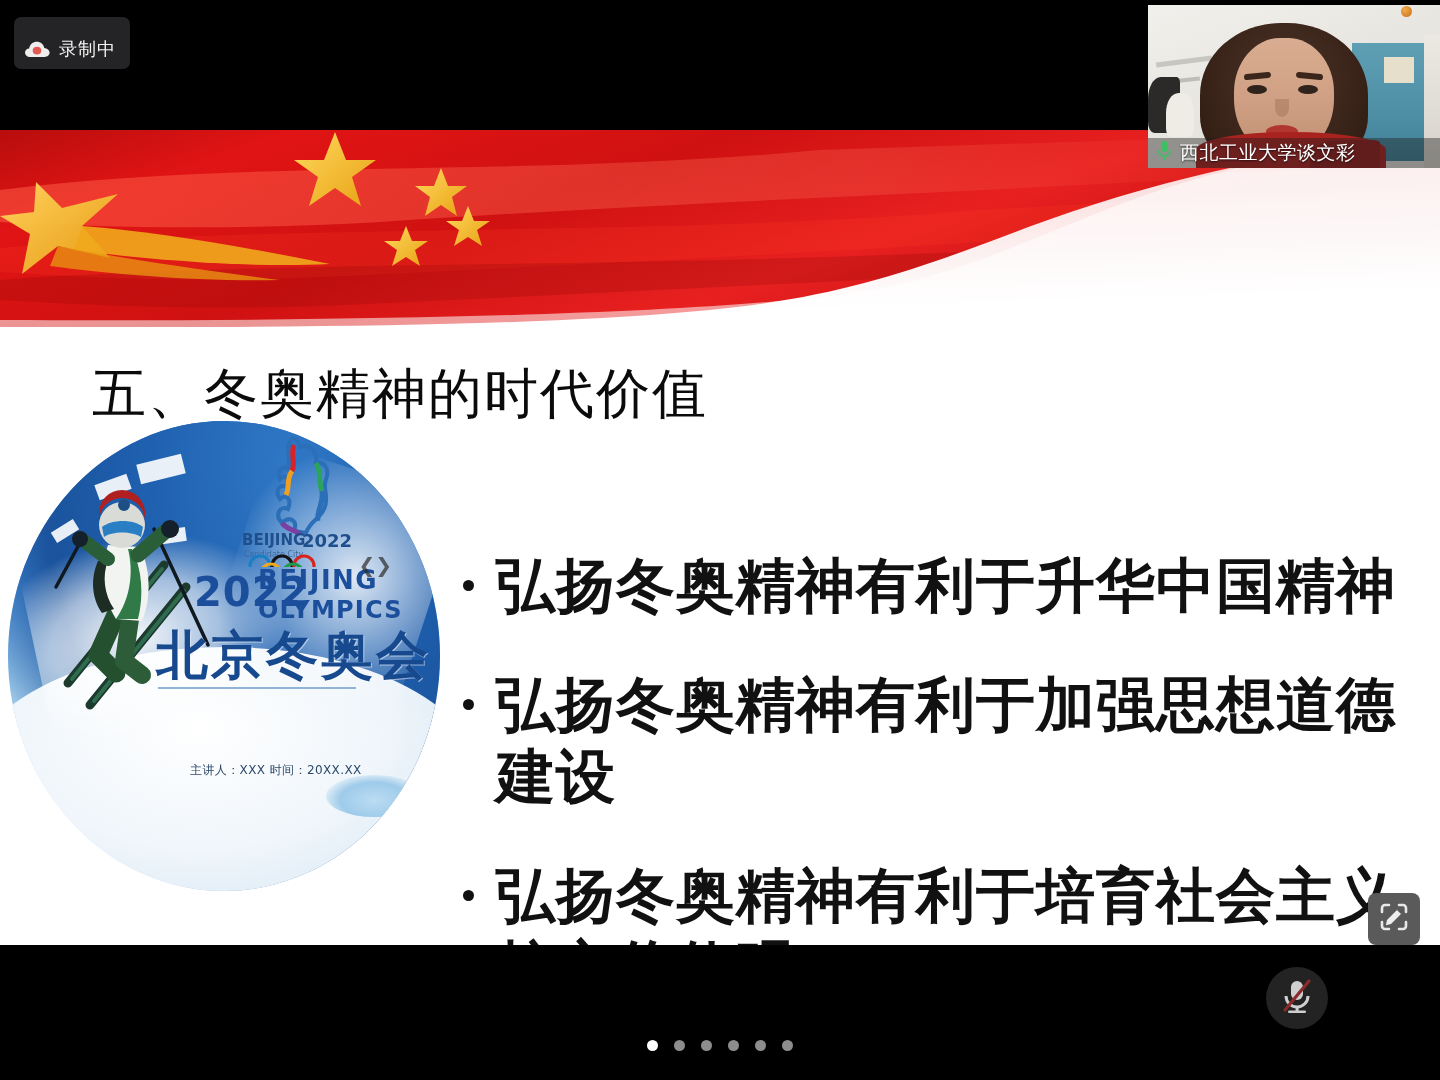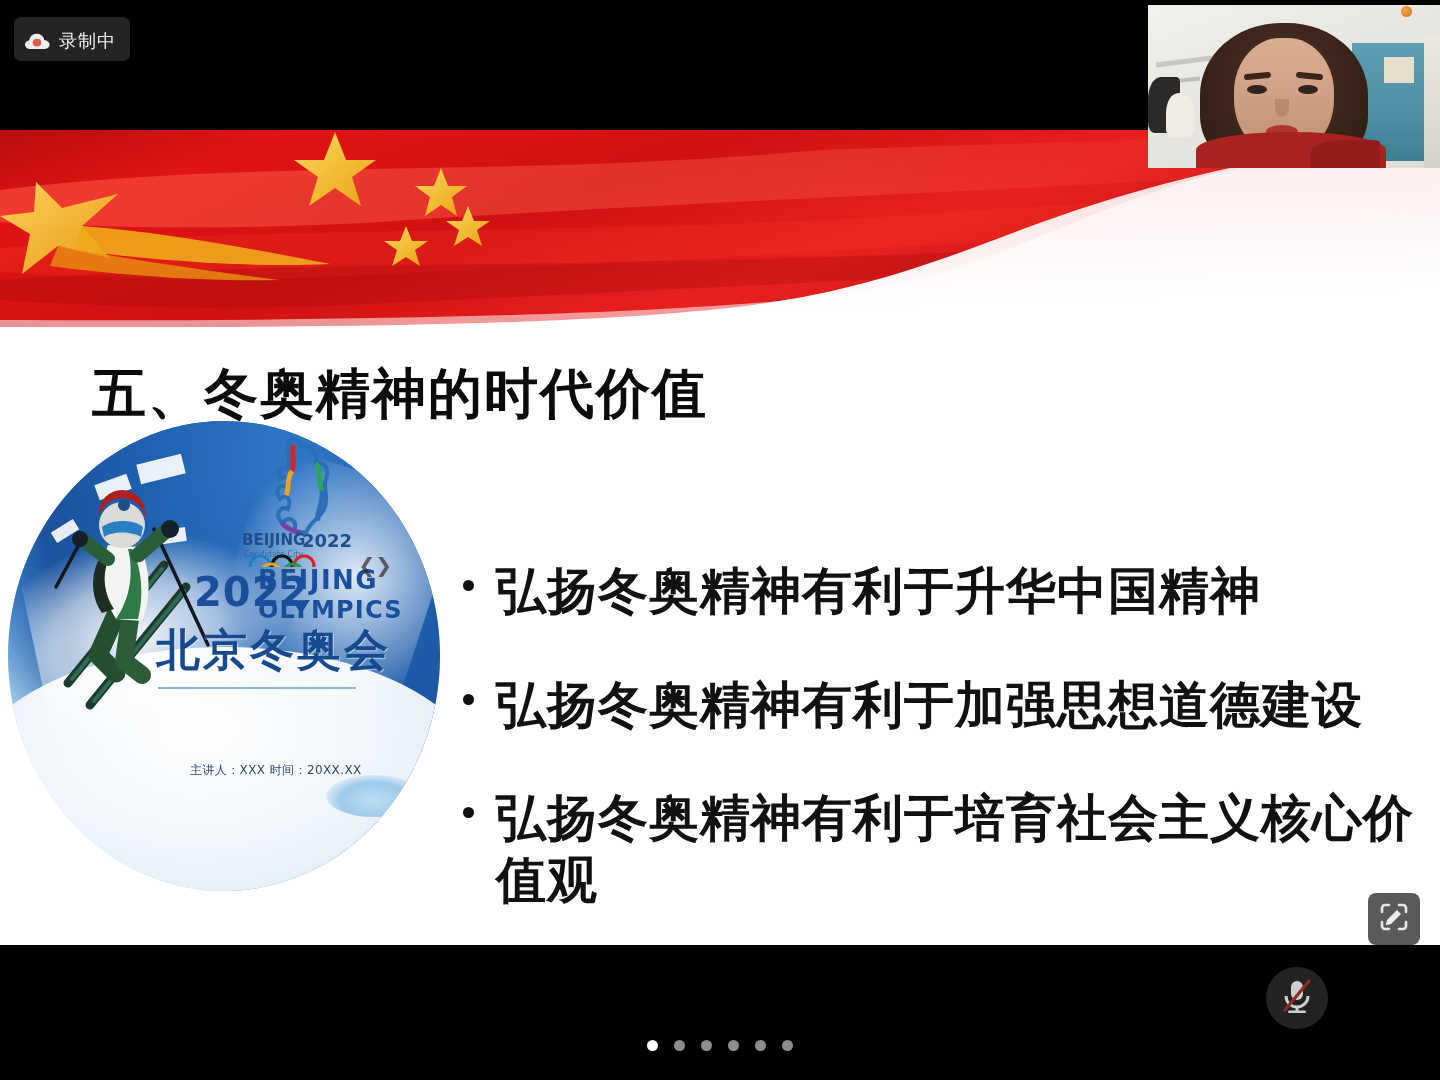--- a/index.html
+++ b/index.html
@@ -17,21 +17,21 @@
 
   
   #recording-badge {
     position: absolute;
     left: 14px;
     top: 17px;
     height: 40px;
     display: flex;
     align-items: center;
     gap: 9px;
-    padding: 4px 14px 0 11px;
+    padding: 12px 14px 0 11px;
     background: #242426;
     border-radius: 7px;
     z-index: 40;
   }
   #recording-badge .rec-cloud {
     position: relative;
     width: 25px;
     height: 17px;
   }
   #recording-badge .rec-cloud svg { display: block; }
@@ -211,21 +211,21 @@
     height: 197px;
     overflow: hidden;
   }
   #slide-banner svg { display: block; width: 1440px; height: 197px; }
 
   #slide-title {
     position: absolute;
     left: 92px;
     top: 228px;
     font-family: "DejaVu Serif", "Liberation Serif", serif;
-    font-weight: 700;
+    font-weight: 400;
     font-size: 54px;
     color: #0b0b0b;
     letter-spacing: 2px;
     white-space: nowrap;
     z-index: 5;
   }
 
   
   #poster {
     position: absolute;
@@ -287,21 +287,21 @@
     color: #1b4f9c;
     letter-spacing: 1.5px;
     line-height: 1.18;
   }
   .pst-winter .sub { font-size: 24px; letter-spacing: 1.2px; }
   .pst-cn-title {
     position: absolute;
     left: 148px; top: 200px;
     font-family: Liberation Serif, serif;
     font-weight: 800;
-    font-size: 44px;
+    font-size: 52px;
     color: #17498f;
     letter-spacing: 3px;
     text-shadow: 1px 1px 0 rgba(255,255,255,0.5);
   }
   .pst-rule {
     position: absolute;
     left: 150px; top: 266px;
     width: 198px; height: 2px;
     background: #8fb4d6;
   }
@@ -343,27 +343,26 @@
   }
   .bullet-dot {
     flex: 0 0 auto;
     width: 11px; height: 11px;
     border-radius: 50%;
     background: #111;
     margin: 25px 22px 0 8px;
   }
   .bullet-text {
     flex: 1 1 auto;
-    font-family: Liberation Serif, serif;
+    font-family: Liberation Mono, monospace;
     font-weight: 700;
-    font-size: 50px;
+    font-size: 59px;
     line-height: 1.23;
     color: #111111;
     letter-spacing: 1px;
-    margin-top: 6px;
   }
 
   
   #annotate-button {
     position: absolute;
     left: 1368px;
     top: 893px;
     width: 52px;
     height: 52px;
     border-radius: 8px;
@@ -436,20 +435,30 @@
     <div class="cam-brow l"></div>
     <div class="cam-brow r"></div>
     <div class="cam-eye l"></div>
     <div class="cam-eye r"></div>
     <div class="cam-nose"></div>
     <div class="cam-lip"></div>
     <div class="cam-shoulders"></div>
     <div class="cam-shoulder-r"></div>
   </div>
   <div class="cam-orange-dot"></div>
+  <div id="webcam-name-bar">
+    <span class="mic-ic">
+      <svg width="17" height="22" viewBox="0 0 17 22">
+        <rect x="5.5" y="1" width="6" height="11" rx="3" fill="#3fbf63"></rect>
+        <path d="M2.6 10.2 a5.9 5.9 0 0 0 11.8 0" stroke="#3fbf63" stroke-width="1.8" fill="none"></path>
+        <rect x="7.7" y="16" width="1.6" height="4" fill="#3fbf63"></rect>
+      </svg>
+    </span>
+    <span class="nm">西北工业大学谈文彩</span>
+  </div>
 </div>
 
 <div id="slide">
 
   <div id="slide-banner">
     <svg viewBox="0 0 1440 197" preserveAspectRatio="none">
       <defs>
         <linearGradient id="redg" x1="0" y1="0" x2="1" y2="0.4">
           <stop offset="0%" stop-color="#b80d0d"></stop>
           <stop offset="18%" stop-color="#e01414"></stop>

